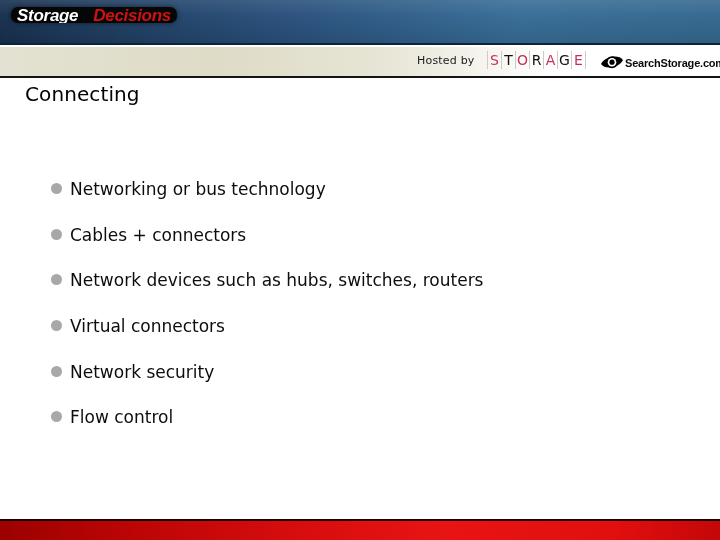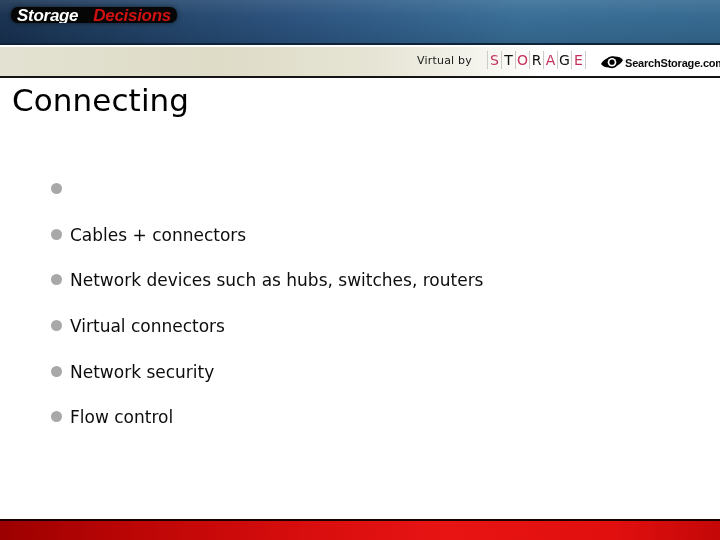--- a/index.html
+++ b/index.html
@@ -137,24 +137,24 @@
     font-size: 11px;
     color: #0b0b0b;
     margin-left: 1px;
     letter-spacing: -0.2px;
     white-space: nowrap;
   }
 
   
   .slide-title {
     position: absolute;
-    left: 12px;
+    left: 25px;
     top: 82px;
     font-family: "DejaVu Sans", sans-serif;
-    font-size: 31px;
+    font-size: 20px;
     color: #000000;
     letter-spacing: 0.1px;
     white-space: nowrap;
   }
 
   .bullet-list {
     position: absolute;
     left: 50px;
     top: 178px;
     width: 660px;
@@ -205,21 +205,21 @@
 
 <div class="banner">
   <div class="sd-logo">
     <span class="sd-storage">Storage</span>
     <span class="sd-decisions">Decisions</span>
   </div>
 </div>
 
 <div class="strip">
 
-  <div class="hosted-by">Virtual by</div>
+  <div class="hosted-by">Hosted by</div>
 
   <div class="storage-mark">
     <span class="ltr pink">S</span>
     <span class="ltr">T</span>
     <span class="ltr pink">O</span>
     <span class="ltr">R</span>
     <span class="ltr pink">A</span>
     <span class="ltr">G</span>
     <span class="ltr pink">E</span>
   </div>
@@ -236,20 +236,21 @@
     <span class="ss-word">SearchStorage.com</span>
   </div>
 
 </div>
 
 <div class="slide-title">Connecting</div>
 
 <ul class="bullet-list">
   <li class="bullet-item">
     <span class="bullet-dot"></span>
+    <span>Networking or bus technology</span>
   </li>
   <li class="bullet-item">
     <span class="bullet-dot"></span>
     <span>Cables +  connectors</span>
   </li>
   <li class="bullet-item">
     <span class="bullet-dot"></span>
     <span>Network devices such as hubs, switches, routers</span>
   </li>
   <li class="bullet-item">

